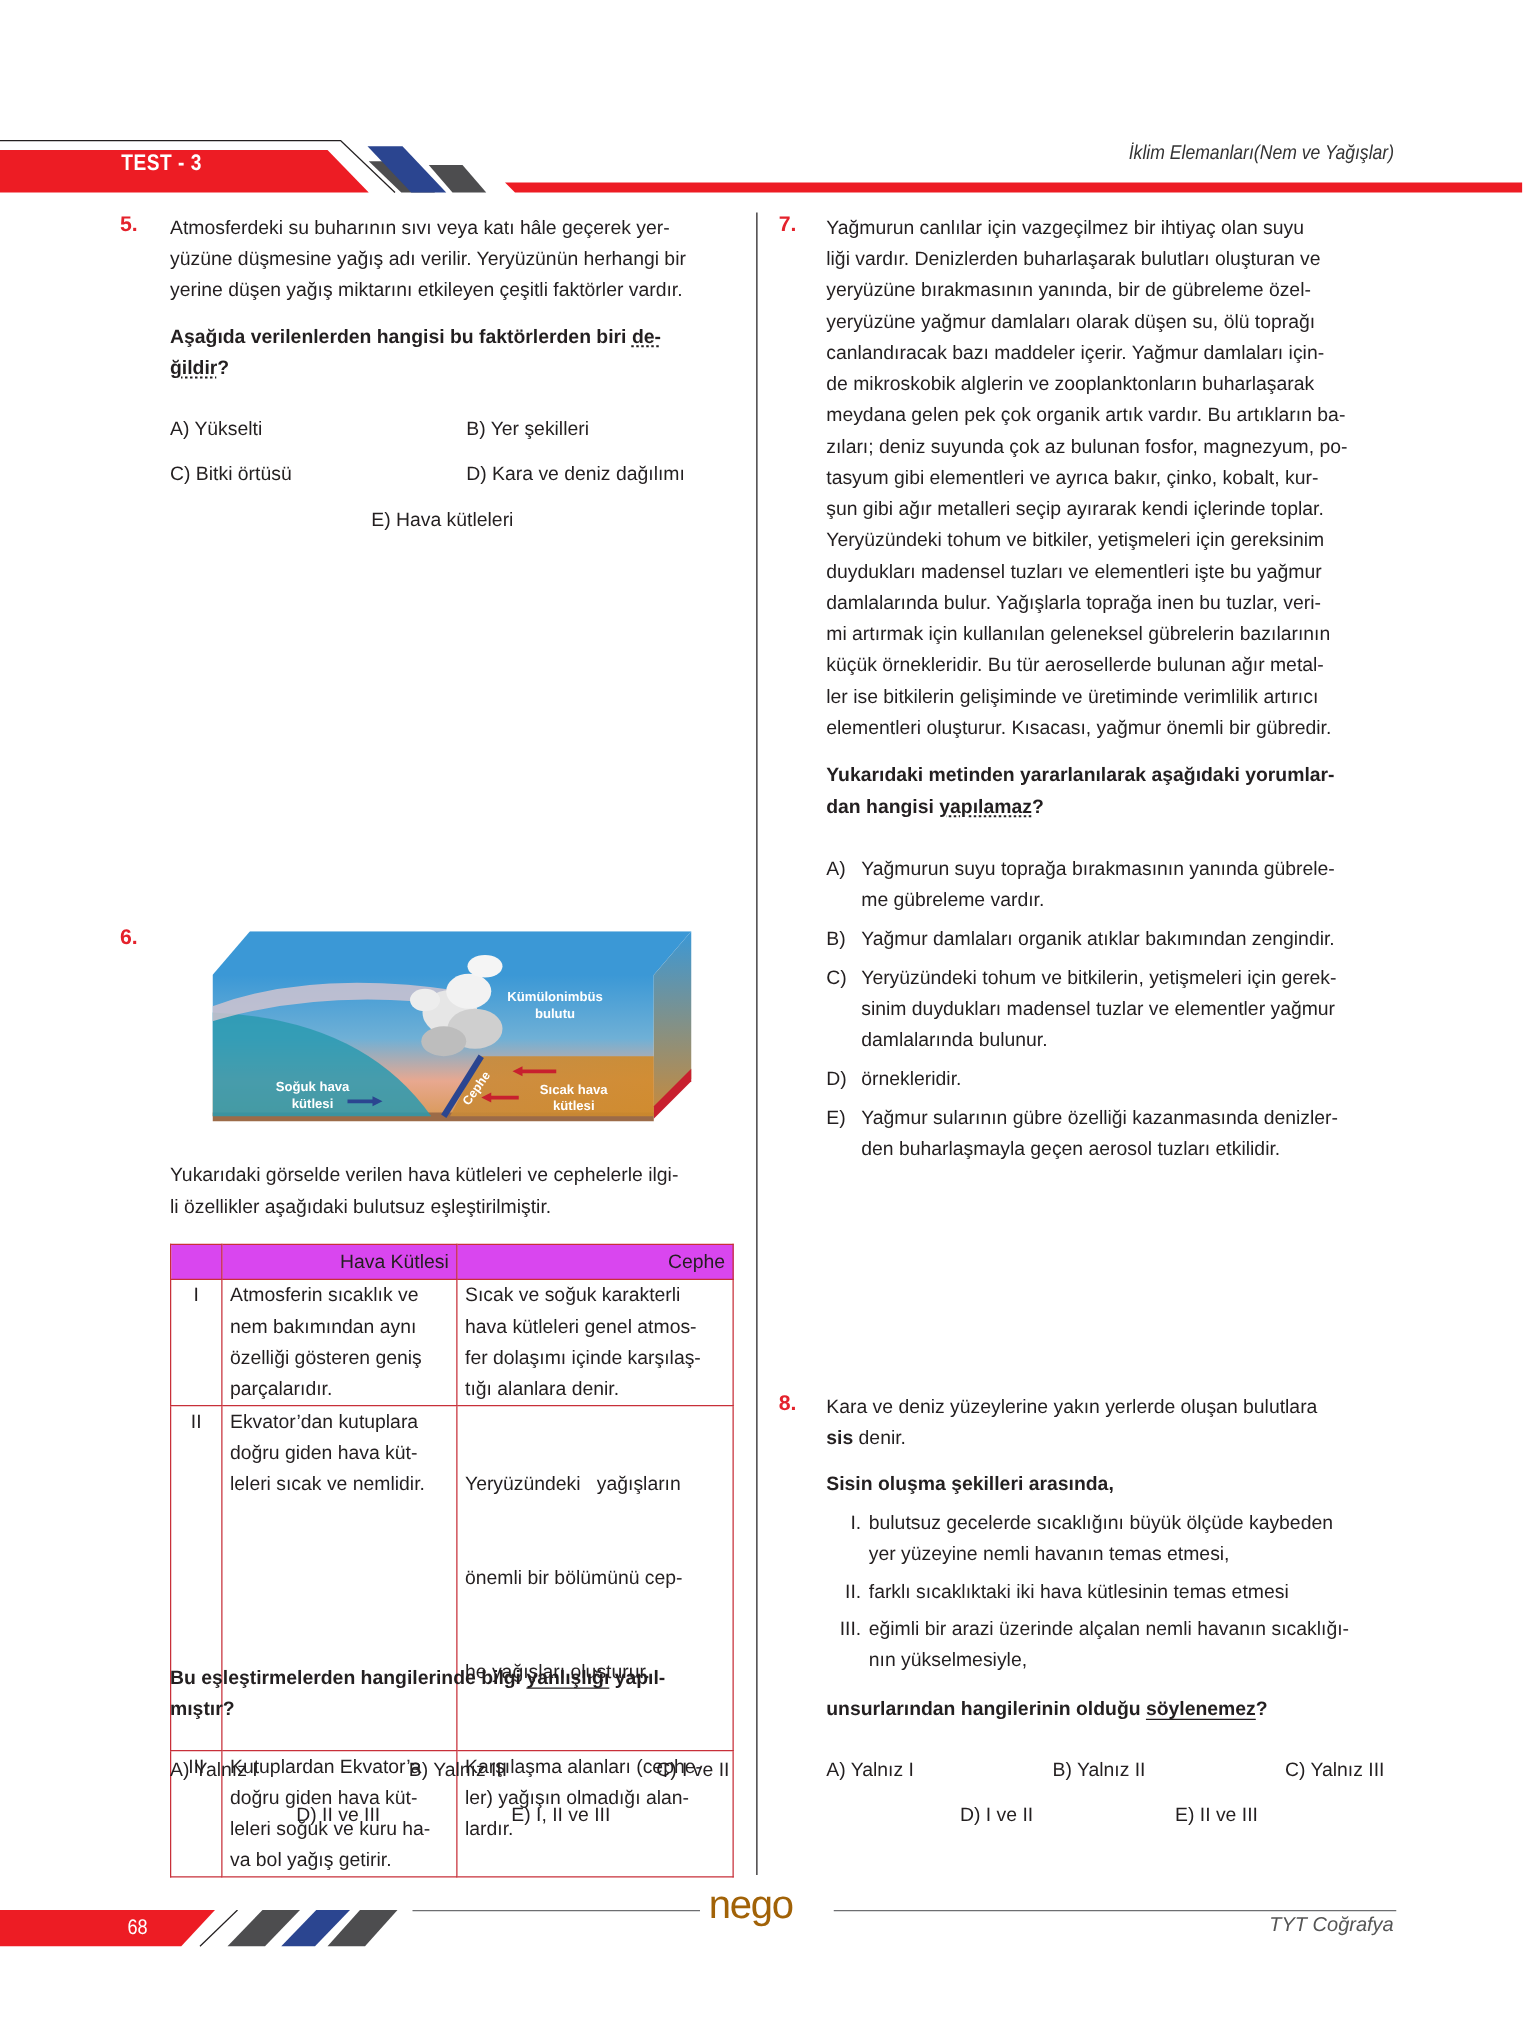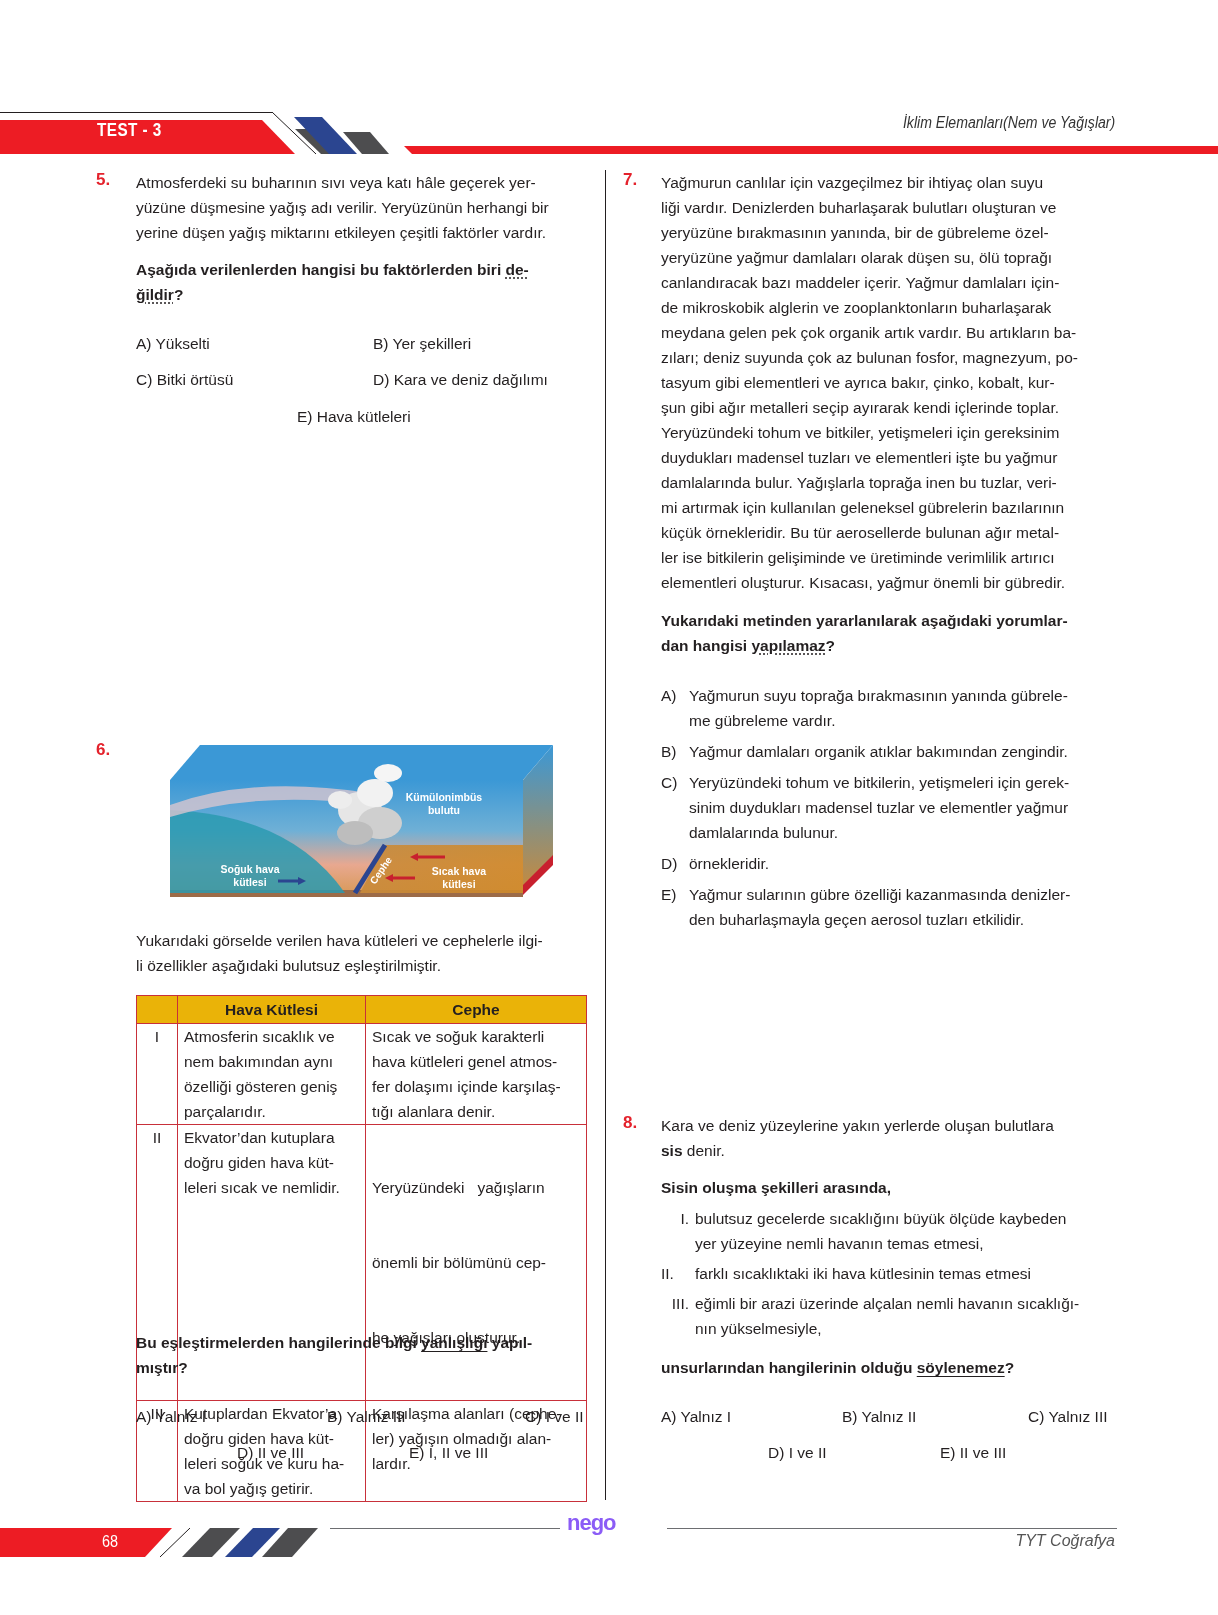--- a/index.html
+++ b/index.html
@@ -6,21 +6,21 @@
   body{width:1218px;height:1615px;position:relative;overflow:hidden;font-family:"Liberation Sans",sans-serif;color:#231f20;}
   .abs{position:absolute;}
   .txt{font-size:15.5px;line-height:25px;}
   .bold{font-weight:bold;}
   .qnum{color:#e4222c;font-weight:bold;font-size:17px;}
   .ul{text-decoration:underline;text-decoration-style:dotted;text-underline-offset:3px;}
   .opt{font-size:15.5px;line-height:25px;position:absolute;white-space:nowrap;}
   .hdr-title{font-family:"Liberation Sans",sans-serif;font-style:italic;font-size:16px;color:#333;transform:scaleX(0.88);transform-origin:right;}
   table.match{border-collapse:collapse;font-size:15.5px;line-height:25px;}
   table.match td,table.match th{border:1px solid #c8303a;vertical-align:top;padding:0 6px;}
-  table.match th{background:#eab308;font-weight:bold;text-align:center;padding:1px 6px;}
+  table.match th{background:#d946ef;font-weight:normal;text-align:right;padding:1px 6px;}
   table.match td.rn{text-align:center;width:28px;padding:0;}
   .opts-list div{display:flex;}
   .opts-list .l{width:28px;flex:none;}
 </style>
 </head>
 <body>
 
 <div>
   <div class="abs" style="left:0;top:112px;width:272px;height:1px;background:#231f20;"></div>
   <svg class="abs" style="left:0;top:112px;" width="1218" height="45">
@@ -249,21 +249,21 @@
   <div class="abs txt bold" style="left:661px;top:1175px;">Sisin oluşma şekilleri arasında,</div>
   <div class="abs txt" style="left:661px;top:1206px;width:460px;">
     <div style="display:flex;margin-bottom:5px;">
       <span style="width:28px;text-align:right;padding-right:6px;flex:none;">I.</span>
       <span>
           <div>bulutsuz gecelerde sıcaklığını büyük ölçüde kaybeden</div>
           <div>yer yüzeyine nemli havanın temas etmesi,</div>
         </span>
     </div>
     <div style="display:flex;margin-bottom:5px;">
-      <span style="width:28px;padding-right:6px;flex:none;">II.</span>
+      <span style="width:28px;text-align:right;padding-right:6px;flex:none;">II.</span>
       <span>
           <div>farklı sıcaklıktaki iki hava kütlesinin temas etmesi</div>
         </span>
     </div>
     <div style="display:flex;">
       <span style="width:28px;text-align:right;padding-right:6px;flex:none;">III.</span>
       <span>
           <div>eğimli bir arazi üzerinde alçalan nemli havanın sıcaklığı-</div>
           <div>nın yükselmesiyle,</div>
         </span>
@@ -282,16 +282,16 @@
 <div>
   <svg class="abs" style="left:0;top:1528px;" width="330" height="30">
     <polygon points="0,0 172,0 145,29 0,29" fill="#ed1c24"></polygon>
     <line x1="190" y1="0" x2="160" y2="29" stroke="#231f20" stroke-width="1"></line>
     <polygon points="210,0 240,0 212,29 182,29" fill="#4d4d4f"></polygon>
     <polygon points="253,0 280,0 252,29 225,29" fill="#2b4590"></polygon>
     <polygon points="288,0 318,0 292,29 262,29" fill="#4d4d4f"></polygon>
   </svg>
   <div class="abs" style="left:102px;top:1532px;color:#fff;font-size:17px;transform:scaleX(0.85);transform-origin:left;">68</div>
   <div class="abs" style="left:330px;top:1528px;width:230px;height:1px;background:#6d6e71;"></div>
-  <div class="abs" style="left:567px;top:1510px;color:#8b5cf6;font-weight:bold;font-size:22px;letter-spacing:-1px;line-height:26px;">nego</div>
+  <div class="abs" style="left:567px;top:1510px;color:#a16207;font-weight:normal;font-size:32px;letter-spacing:-1px;line-height:26px;">nego</div>
   <div class="abs" style="left:667px;top:1528px;width:450px;height:1px;background:#6d6e71;"></div>
   <div class="abs" style="right:103px;top:1532px;font-style:italic;font-size:16px;color:#555;">TYT Coğrafya</div>
 </div>
 
 </body></html>

